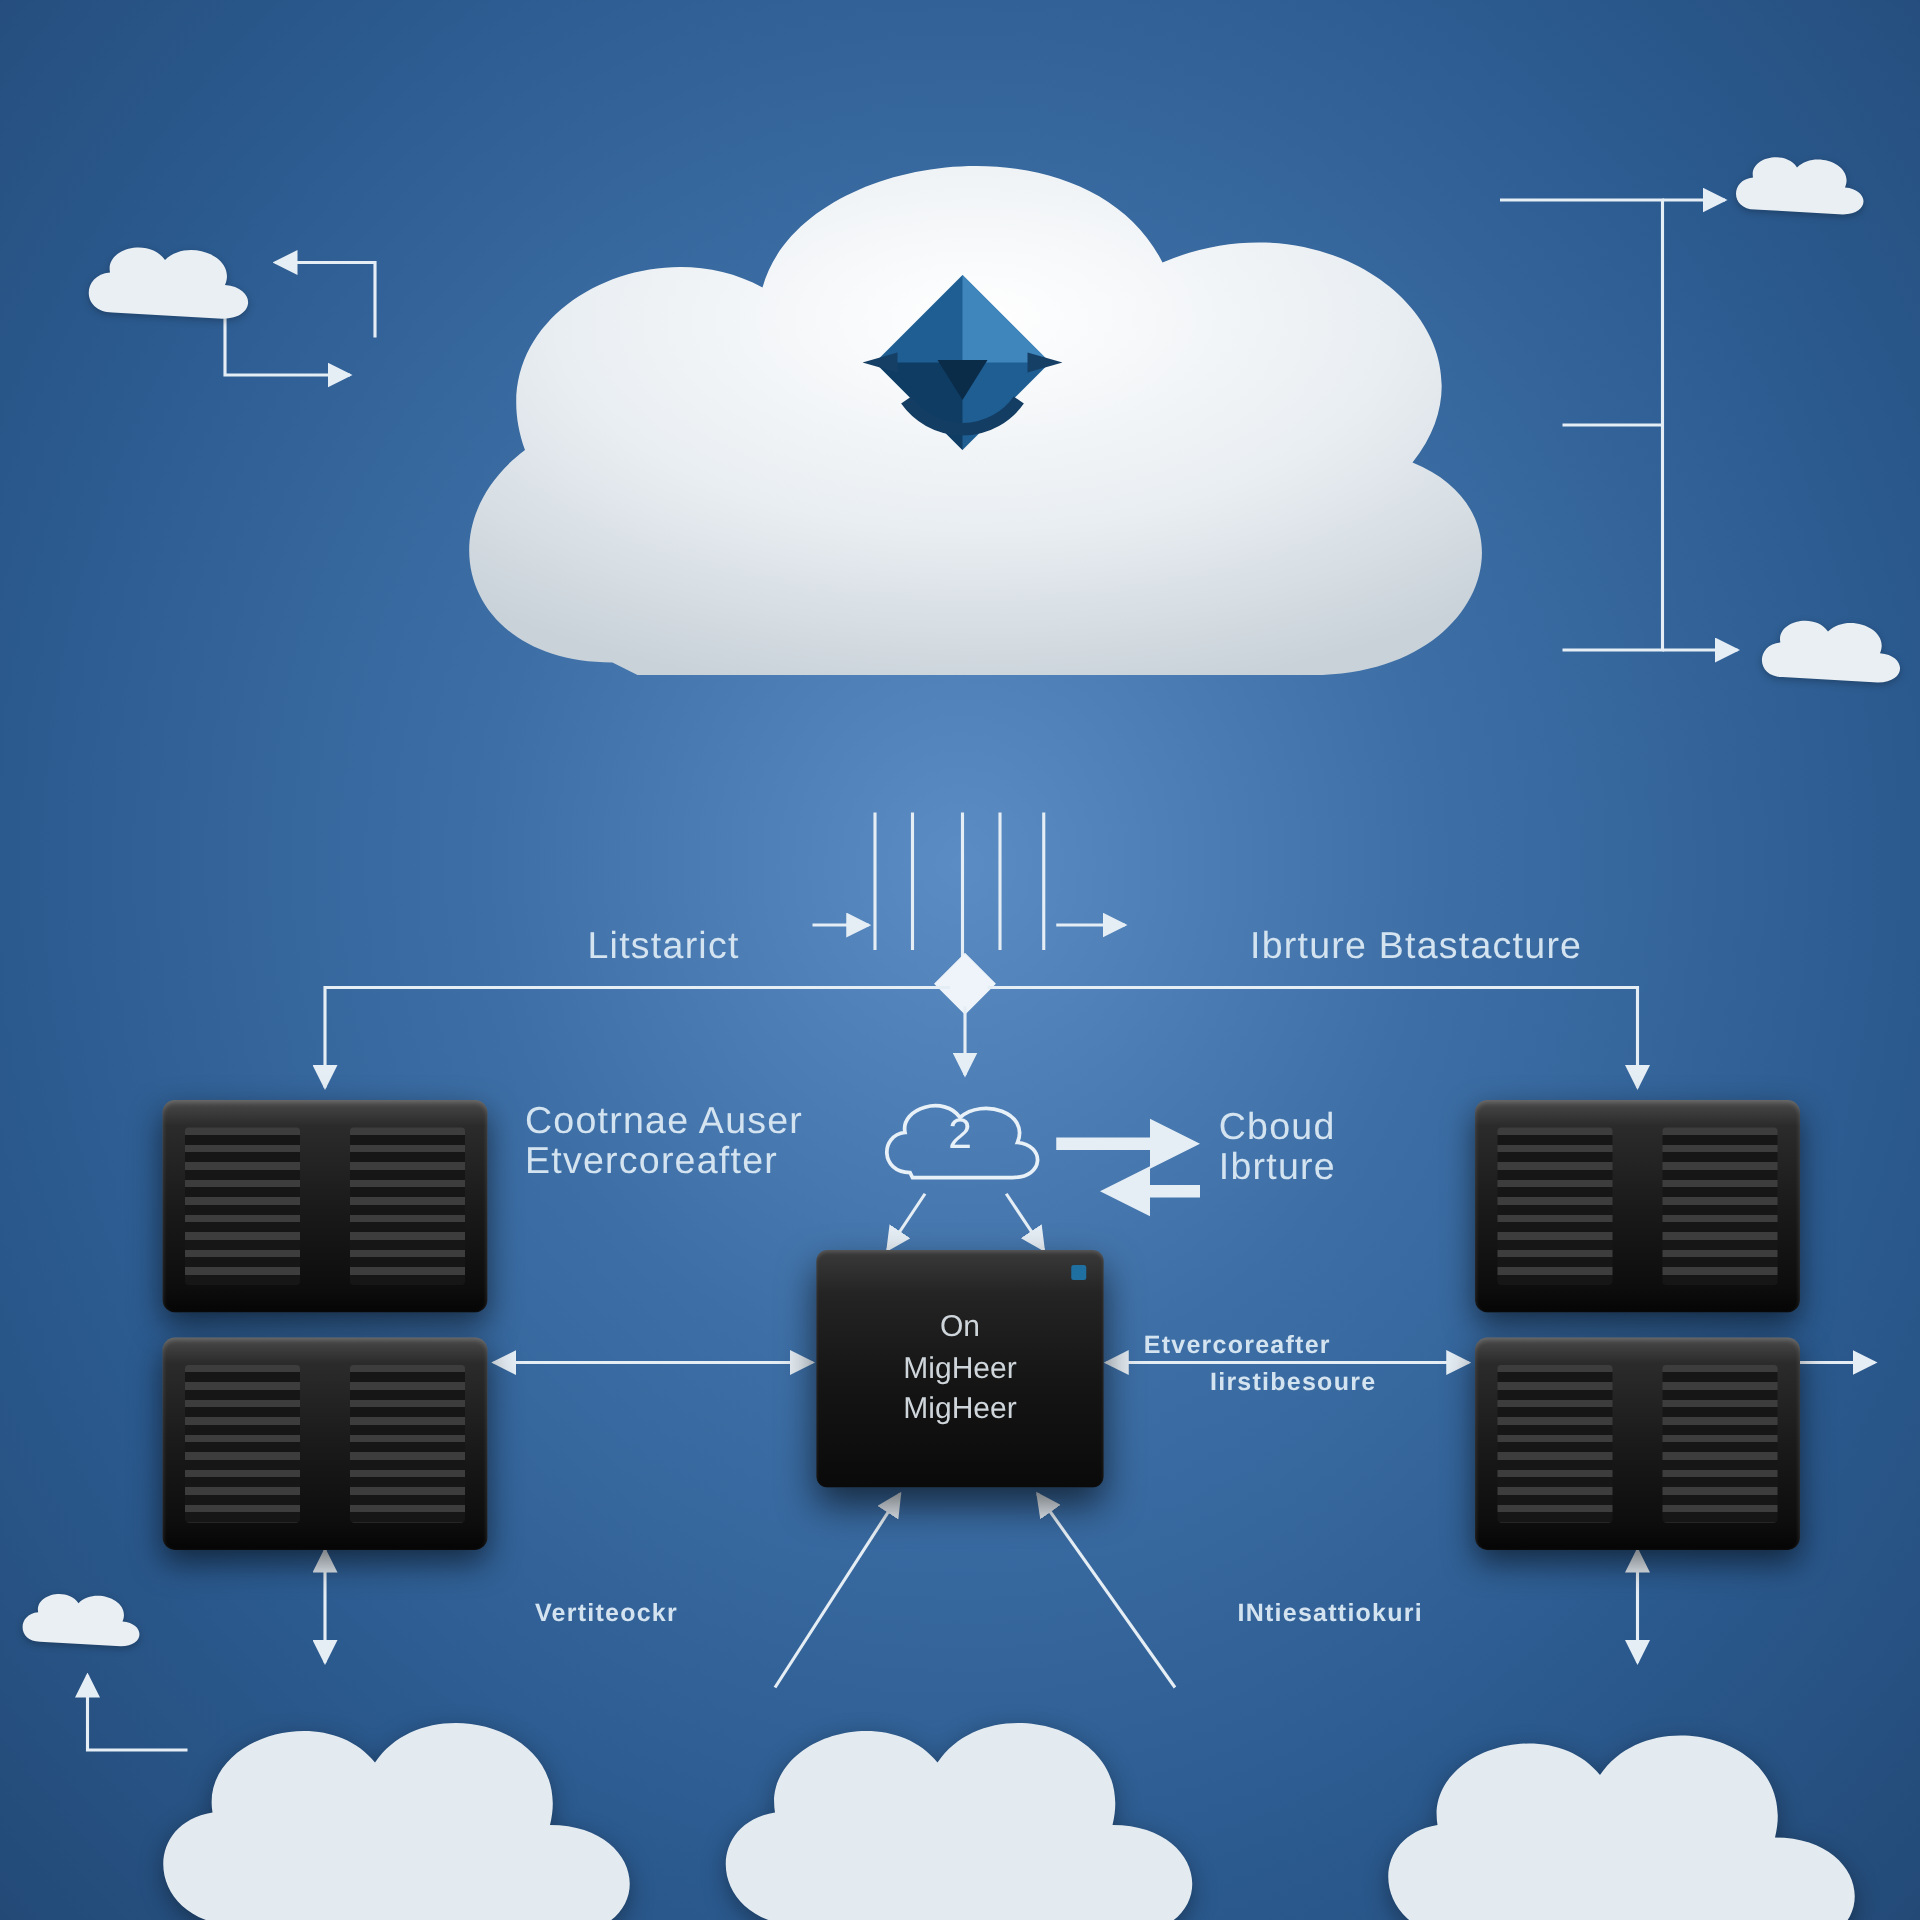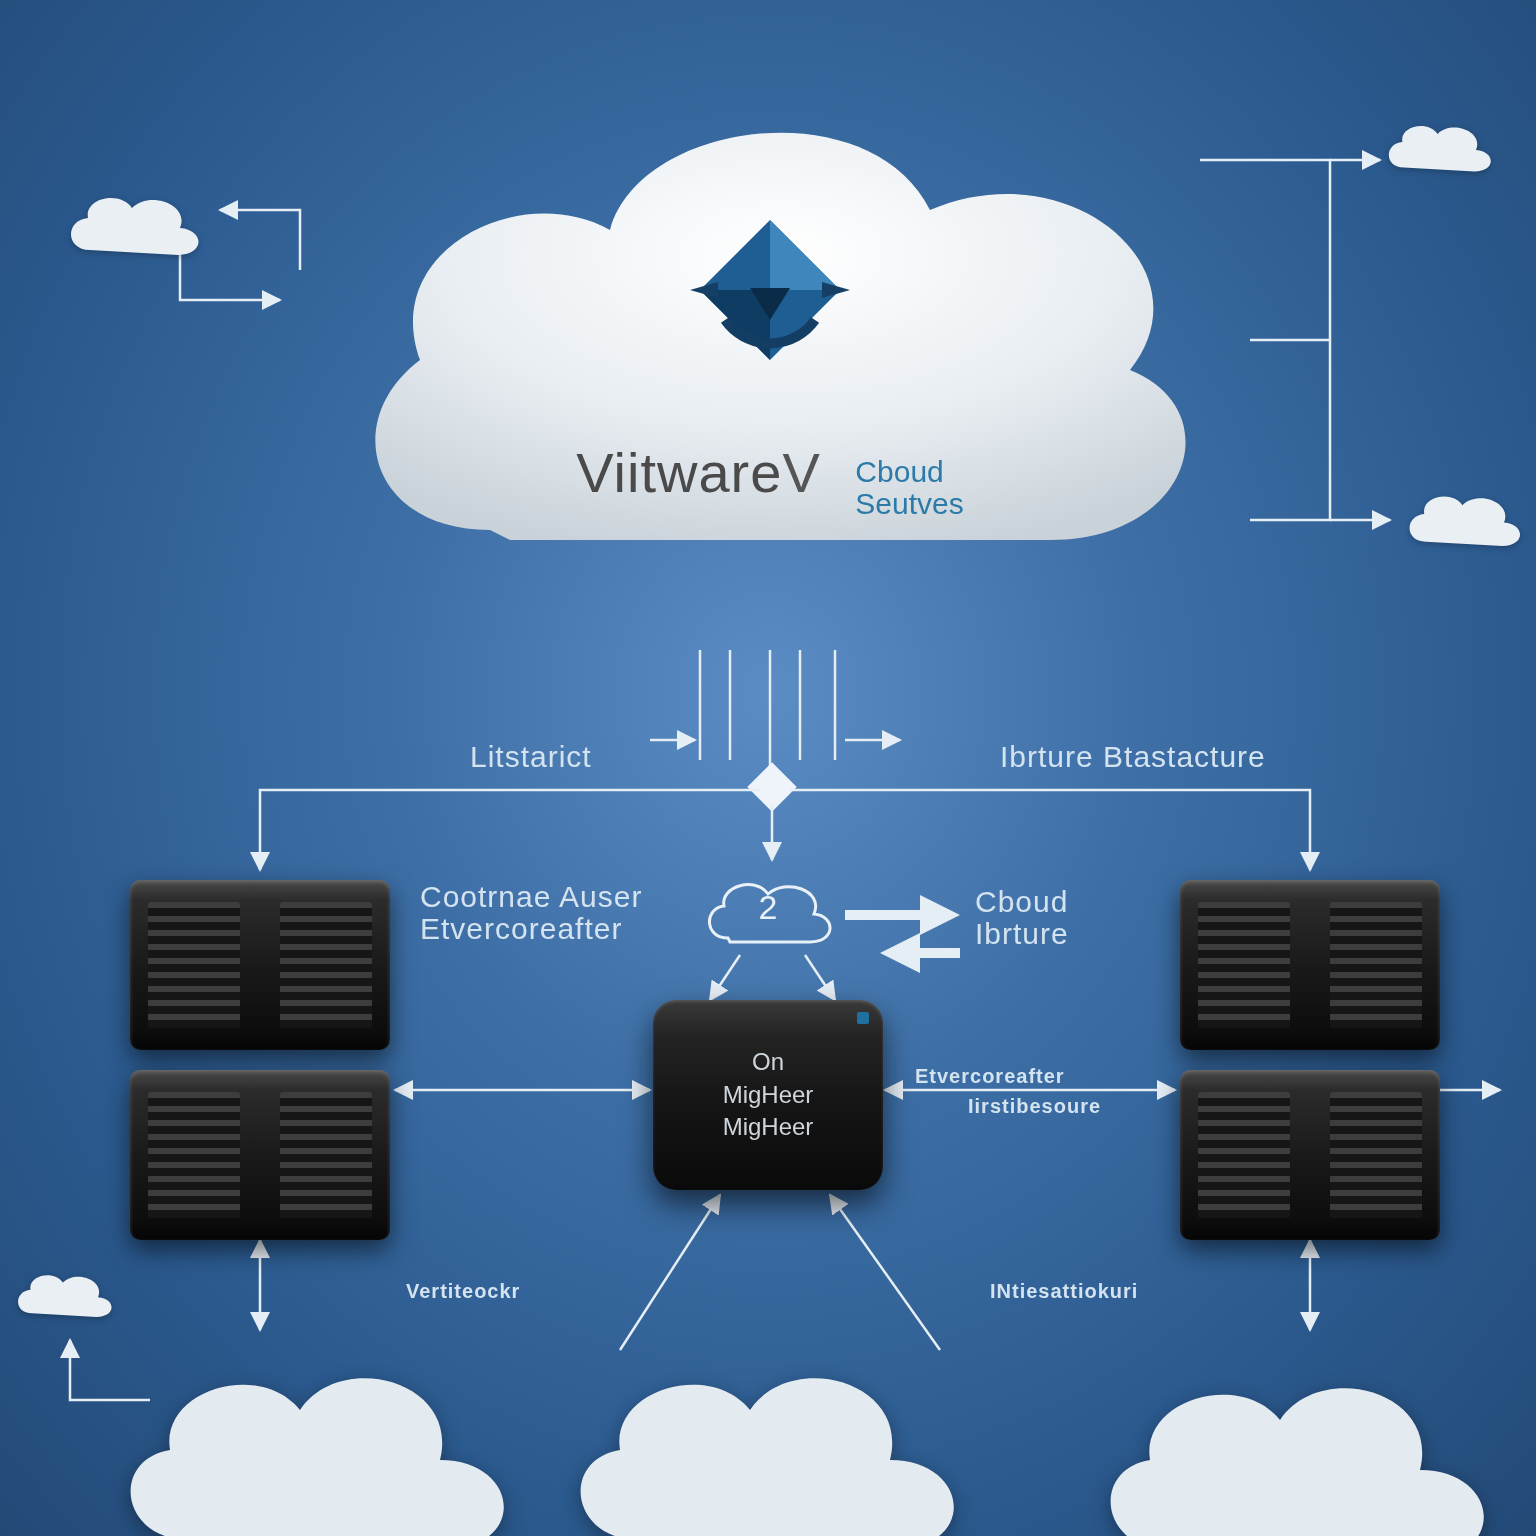--- a/index.html
+++ b/index.html
@@ -26,21 +26,21 @@
   .server{position:absolute;width:260px;height:360px;}
   .server .unit{width:100%;height:170px;border-radius:10px;
     background:linear-gradient(180deg,#4a4a4a 0%, #2b2b2b 12%, #1a1a1a 50%, #0d0d0d 88%, #050505 100%);
     box-shadow:0 10px 25px rgba(0,0,0,.55), inset 0 2px 4px rgba(255,255,255,.2);
     position:relative;margin-bottom:20px;}
   .server .unit::before,.server .unit::after{content:"";position:absolute;top:22px;bottom:22px;width:92px;
     background:repeating-linear-gradient(180deg,#3d3d3d 0 6px,#161616 6px 14px);border-radius:3px;}
   .server .unit::before{left:18px;}
   .server .unit::after{right:18px;}
   
-  .chip{position:absolute;left:calc(50% - 115px);top:1000px;width:230px;height:190px;border-radius:23px;
+  .chip{position:absolute;left:calc(50% - 115px);top:1000px;width:230px;height:190px;border-radius:9px;
     background:linear-gradient(180deg,#3a3a3a 0%, #242424 18%, #151515 55%, #0a0a0a 100%);
     box-shadow:0 14px 30px rgba(0,0,0,.6), inset 0 2px 3px rgba(255,255,255,.15);
     color:#cfd6db;display:flex;flex-direction:column;align-items:center;justify-content:center;
     font-size:24px;line-height:1.35;}
   .chip .dot{position:absolute;top:12px;right:14px;width:12px;height:12px;background:#1f6fa0;border-radius:2px;}
   
   .num-cloud{position:absolute;left:calc(50% - 70px);top:860px;width:140px;height:100px;}
   .num-cloud .n{position:absolute;left:0;right:0;top:28px;text-align:center;color:#e8f1f8;font-size:34px;}
   
   .big-cloud{position:absolute;width:420px;height:260px;filter:drop-shadow(0 6px 10px rgba(0,0,0,.35));}
@@ -135,29 +135,20 @@
       <svg viewBox="0 0 160 160">
         <polygon points="80,10 150,80 80,150 10,80" fill="#1e5e93"></polygon>
         <polygon points="80,10 150,80 80,80" fill="#3f86bd"></polygon>
         <polygon points="80,150 10,80 80,80" fill="#0f3c63"></polygon>
         <polygon points="60,78 100,78 80,110" fill="#0a2c49"></polygon>
         <path d="M35,110 A55,55 0 0 0 125,110" stroke="#143d64" stroke-width="10" fill="none"></path>
         <polygon points="0,80 28,72 28,88" fill="#163f66"></polygon>
         <polygon points="160,80 132,72 132,88" fill="#163f66"></polygon>
       </svg>
     </div>
-    <div class="main-cloud-text">
-      <span class="brand">
-        <span>Viitware</span><b>V</b>
-      </span>
-      <span class="tag">
-        <span>Cboud</span><br>
-        <span>Seutves</span>
-      </span>
-    </div>
   </div>
 
   <div class="mini-cloud" style="left:60px;top:180px">
     <svg viewBox="0 0 150 90">
         <path fill="#e9eff3" d="M30,70 C5,70 5,40 28,38 C24,18 60,10 72,28 C90,10 130,25 120,48 C145,50 145,75 118,75 Z"></path>
       </svg>
   </div>
   <div class="mini-cloud" style="left:1380px;top:110px;width:120px;height:75px">
     <svg viewBox="0 0 150 90">
         <path fill="#e9eff3" d="M30,70 C5,70 5,40 28,38 C24,18 60,10 72,28 C90,10 130,25 120,48 C145,50 145,75 118,75 Z"></path>
@@ -179,21 +170,21 @@
 
   <div class="lbl" style="left:420px;top:880px">Cootrnae Auser</div>
   <div class="lbl" style="left:420px;top:912px">Etvercoreafter</div>
 
   <div class="lbl" style="left:975px;top:885px">Cboud</div>
   <div class="lbl" style="left:975px;top:917px">Ibrture</div>
 
   <div class="lbl sm" style="left:915px;top:1065px">Etvercoreafter</div>
   <div class="lbl sm" style="left:968px;top:1095px">Iirstibesoure</div>
 
-  <div class="lbl sm" style="left:406px;top:1280px;transform:rotate(0deg)">Vertiteockr</div>
+  <div class="lbl sm" style="left:428px;top:1280px;transform:rotate(0deg)">Vertiteockr</div>
   <div class="lbl sm" style="left:990px;top:1280px">INtiesattiokuri</div>
 
   <div class="num-cloud">
     <svg viewBox="0 0 140 100">
         <path fill="none" stroke="#e8f1f8" stroke-width="3" d="M30,78 C6,78 6,48 26,46 C22,26 58,16 70,34 C88,18 126,30 116,54 C138,56 138,82 112,82 L32,82 Z"></path>
       </svg>
     <div class="n">2</div>
   </div>
 
   <div class="chip">

